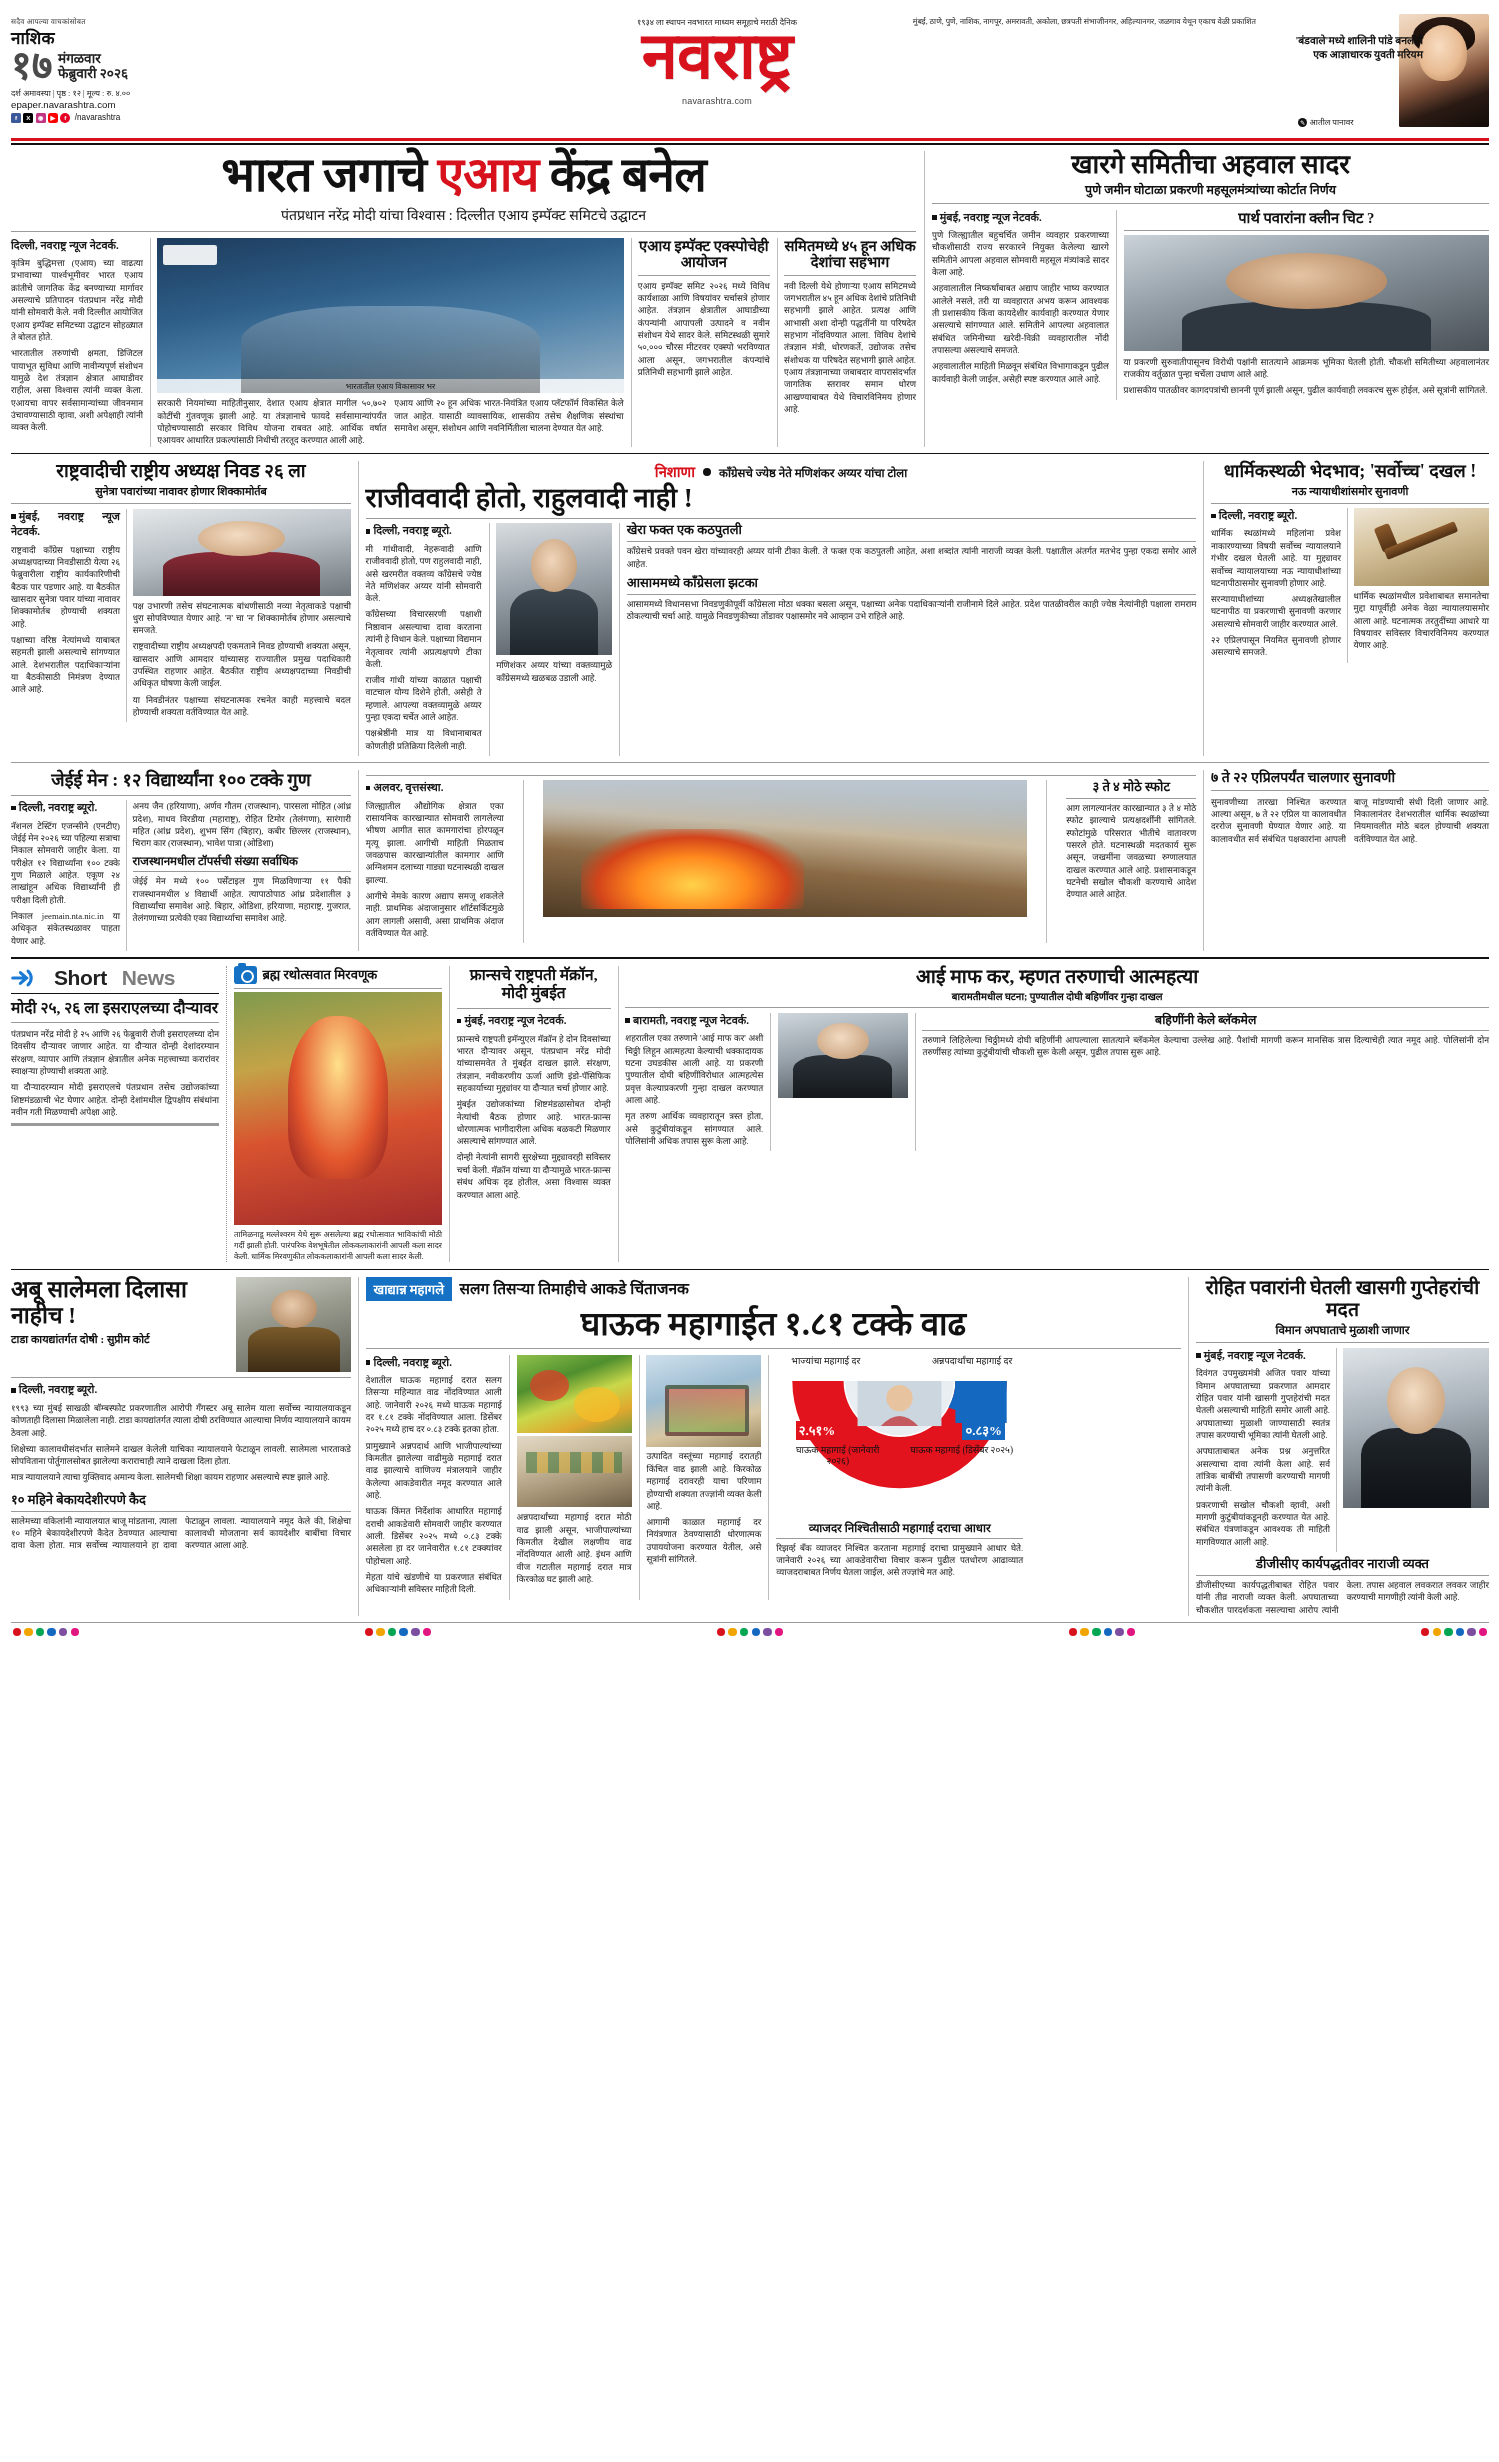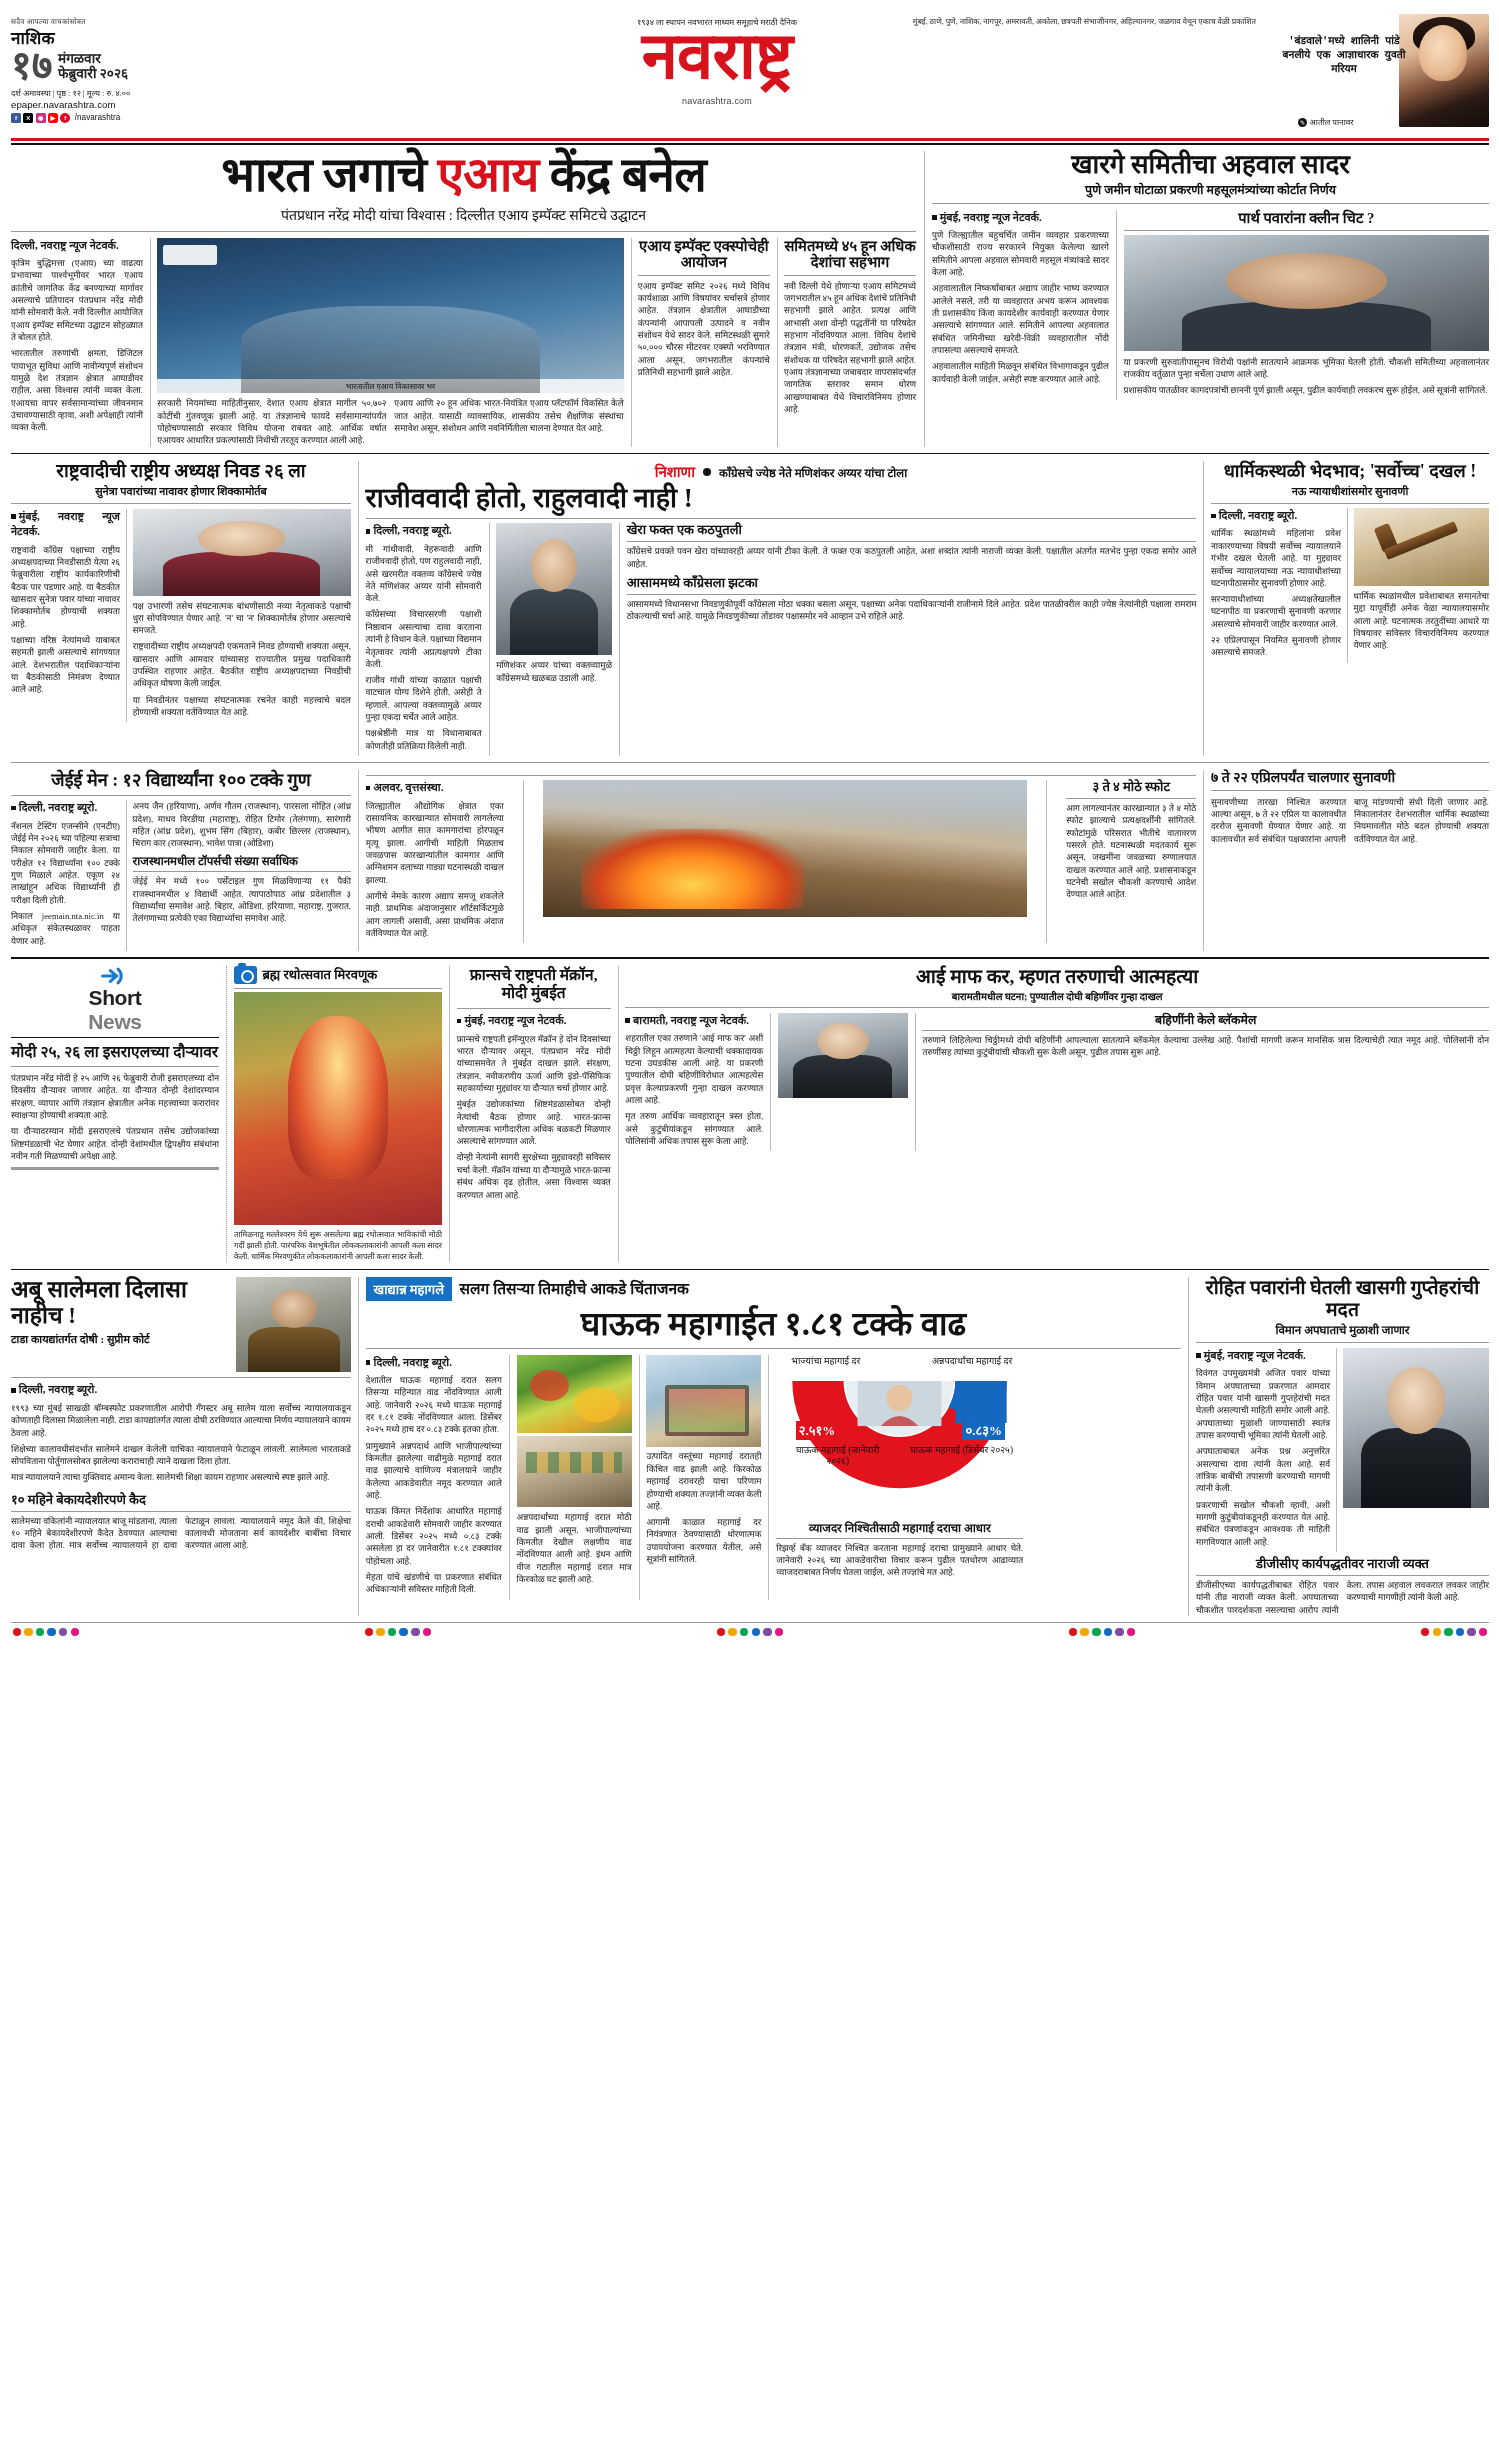--- a/index.html
+++ b/index.html
@@ -53,22 +53,22 @@
   .mh-cities { position:absolute; top:1.6px; right:0; font-family:"Liberation Serif",serif; font-size:7.8px; color:#222; white-space:nowrap;}
 
   .mh-promo { width:233px; flex:0 0 233px; position:relative; height:116px; overflow:hidden; }
   .promo-photo { position:absolute; right:0; top:0; width:90px; height:113px;
     background:linear-gradient(160deg,#f2dcc8 0%,#e0b894 30%,#7e5038 58%,#2a1a14 76%,#120c09 100%);
     border-radius:1.6px;}
   .promo-photo:after{ content:""; position:absolute; left:20px; top:11px; width:48px; height:56px; border-radius:50% 50% 45% 45%;
     background:radial-gradient(ellipse at 42% 38%, #f7dcc0 0%, #e8bb93 55%, #b07b52 100%);}
   .promo-photo:before{ content:""; position:absolute; left:14px; top:3.1px; width:62px; height:37px; border-radius:50% 50% 40% 40%;
     background:linear-gradient(180deg,#2b1a12,#120a07); }
-  .promo-txt { position:absolute; left:16px; top:20px; width:144px; font-family:Liberation Mono, monospace;
-    font-weight:bold; font-size:10.5px; line-height:1.34; color:#111; text-align:center;}
+  .promo-txt { position:absolute; left:23px; top:20px; width:144px; font-family:Liberation Serif, serif;
+    font-weight:bold; font-size:10.5px; line-height:1.34; color:#111; text-align:right;}
   .promo-by { position:absolute; left:42px; bottom:3.1px; font-family:"Liberation Serif",serif; font-size:8.2px; color:#222;}
   .promo-by .pen { display:inline-block; width:9.3px;height:9.3px;border-radius:50%;background:#111;color:#fff;
      font-size:6.2px;text-align:center;line-height:9.3px;margin-right:2.3px;font-family:"Liberation Sans",sans-serif;}
 
   
   .lead-wrap { display:flex; gap:7.8px; margin-top:6.2px; }
   .lead-left { flex:1 1 auto; }
   .lead-right { width: 557px; flex:0 0 557px; }
 
   .lead-h1 { font-family:"Liberation Serif","DejaVu Serif",serif; font-weight:bold; font-size:48px;
@@ -166,21 +166,21 @@
 
   .ph-rohit{background:linear-gradient(170deg,#dfe4e8 0%,#a9b2ba 42%,#535a61 100%);}
   .ph-rohit:after{content:"";position:absolute;left:30%;top:12%;width:40%;height:42%;border-radius:50%;
     background:radial-gradient(ellipse at 45% 40%,#f3ddc4,#c2976f);}
   .ph-rohit:before{content:"";position:absolute;left:12%;top:50%;width:76%;height:52%;border-radius:32% 32% 0 0;
     background:linear-gradient(180deg,#20262b,#0e1115);}
 
   .blue-tag{ background:#1471c4; color:#fff; font-family:"Liberation Serif",serif; font-weight:bold;
     font-size:13px; padding:3.1px 7.8px; display:inline-block;}
 
-  .shortnews-hd { display:flex; align-items:center; gap:0;flex-direction:column; }
+  .shortnews-hd { display:flex; align-items:center; gap:15px; }
   .sn-arrow { width:28px;height:20px; position:relative; }
   .sn-arrow svg{width:28px;height:20px;}
   .sn-short { font-family:"Liberation Sans",sans-serif; font-weight:bold; font-size:21px; color:#222; letter-spacing:-0.4px;}
   .sn-news  { font-family:"Liberation Sans",sans-serif; font-weight:bold; font-size:21px; color:#7d7d7d; letter-spacing:-0.4px;}
 
   .cam-ico{ width:23px;height:18px;background:#1471c4;border-radius:3.1px;position:relative;display:inline-block;}
   .cam-ico:after{content:"";position:absolute;left:7px;top:3.9px;width:9.3px;height:9.3px;border:2.3px solid #fff;border-radius:50%;}
   .cam-ico:before{content:"";position:absolute;left:3.9px;top:-3.1px;width:7.8px;height:3.9px;background:#1471c4;border-radius:1.6px 1.6px 0 0;}
 
   

